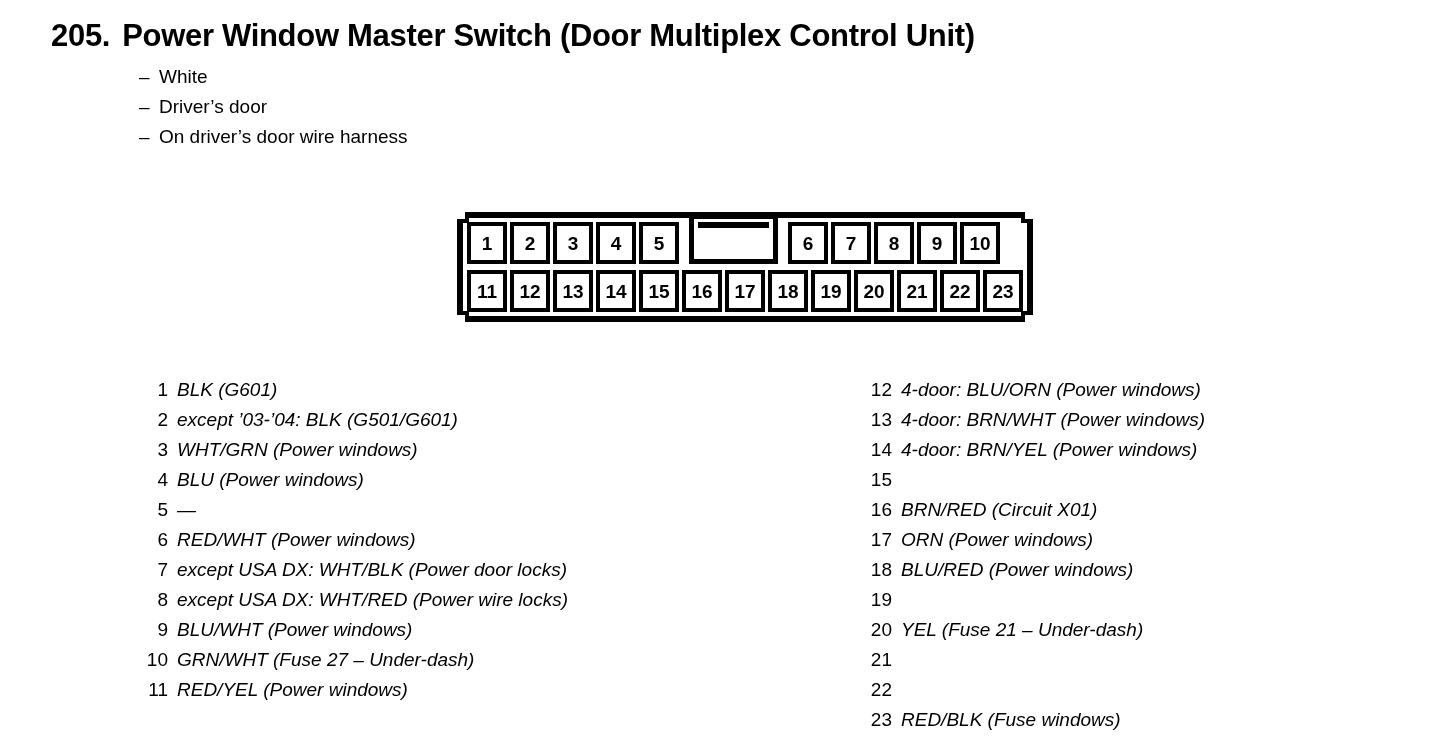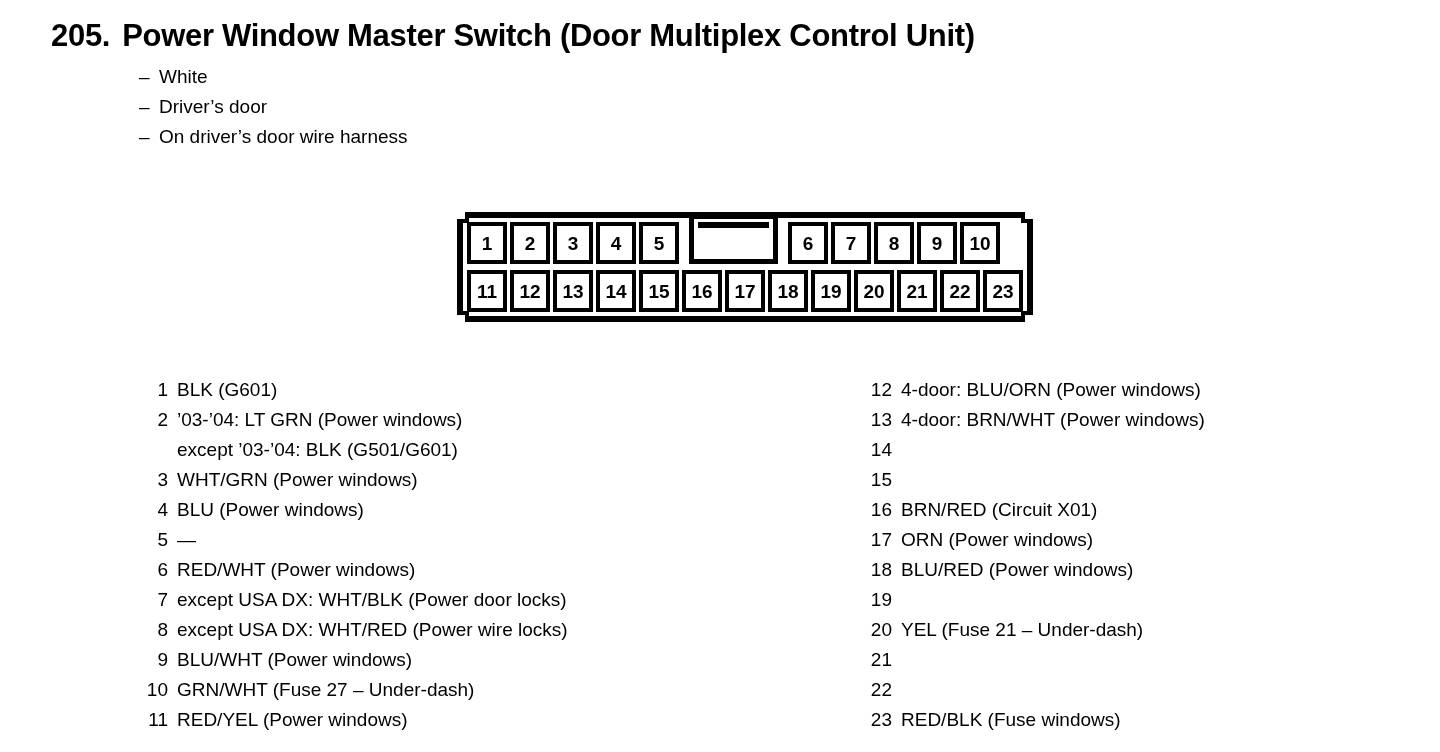--- a/index.html
+++ b/index.html
@@ -158,21 +158,21 @@
     line-height: 30px;
     white-space: nowrap;
   }
   .pin-no {
     flex: none;
     text-align: right;
     padding-right: 9px;
   }
   #pin-list-left  .pin-no { width: 28px; }
   #pin-list-right .pin-no { width: 30px; }
-  .pin-desc { flex: none; }
+  .pin-desc { flex: none; font-style: italic; }
   .pin-desc-cont {
     display: block;
   }
 </style>
 </head>
 <body>
 
 <div id="header">
   <div id="title-row">
     <span id="title-number">205.</span>
@@ -240,21 +240,20 @@
 <div class="pin-list" id="pin-list-left">
     <div class="pin-entry">
       <span class="pin-no">1</span>
       <span class="pin-desc">
         <span class="pin-desc-cont">BLK (G601)</span>
       </span>
     </div>
     <div class="pin-entry">
       <span class="pin-no">2</span>
       <span class="pin-desc">
-        <span class="pin-desc-cont">’03-’04: LT GRN (Power windows)</span>
         <span class="pin-desc-cont">except ’03-’04: BLK (G501/G601)</span>
       </span>
     </div>
     <div class="pin-entry">
       <span class="pin-no">3</span>
       <span class="pin-desc">
         <span class="pin-desc-cont">WHT/GRN (Power windows)</span>
       </span>
     </div>
     <div class="pin-entry">
@@ -314,20 +313,23 @@
       </span>
     </div>
     <div class="pin-entry">
       <span class="pin-no">13</span>
       <span class="pin-desc">
         <span class="pin-desc-cont">4-door: BRN/WHT (Power windows)</span>
       </span>
     </div>
     <div class="pin-entry">
       <span class="pin-no">14</span>
+      <span class="pin-desc">
+        <span class="pin-desc-cont">4-door: BRN/YEL (Power windows)</span>
+      </span>
     </div>
     <div class="pin-entry">
       <span class="pin-no">15</span>
     </div>
     <div class="pin-entry">
       <span class="pin-no">16</span>
       <span class="pin-desc">
         <span class="pin-desc-cont">BRN/RED (Circuit X01)</span>
       </span>
     </div>

